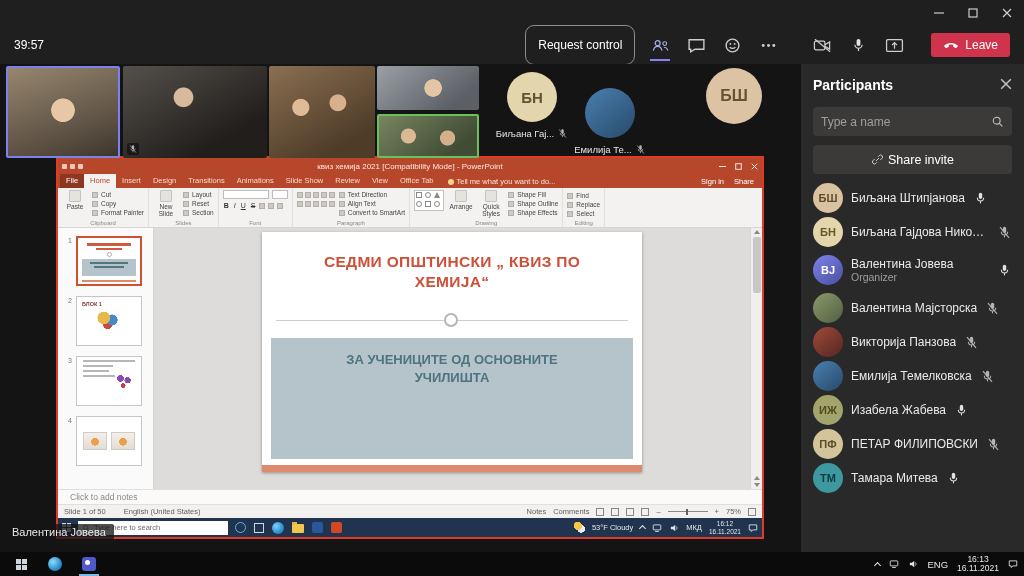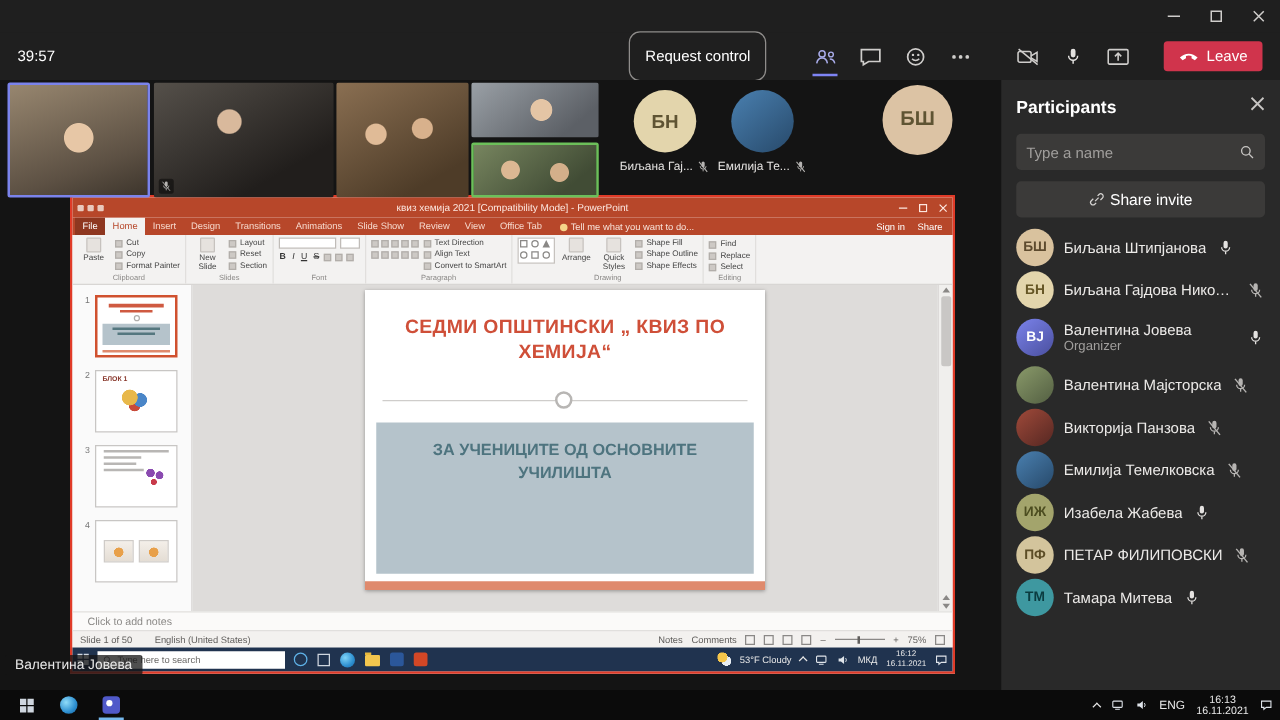--- a/index.html
+++ b/index.html
@@ -14,21 +14,21 @@
   .tb-controls{margin-left:auto;display:flex;height:100%}
   .wbtn{width:34px;height:100%;display:flex;align-items:center;justify-content:center;color:#cfcdcb}
   .wbtn svg{width:10px;height:10px}
 
   
   .toolbar{position:absolute;top:26px;left:0;right:0;height:38px;background:#1f1f1f;
     display:flex;align-items:center;padding:0 14px;color:#d6d4d2}
   .timer{font-size:12px;color:#fff}
   .sp{flex:1}
   .btn-outline{border:1px solid #8f8d8b;border-radius:9px;background:transparent;color:#fff;
-    font-size:12px;padding:12px 12px;font-family:inherit;margin-right:32px}
+    font-size:12px;padding:12px 12px;font-family:inherit;margin-right:10px}
   .ticons{display:flex;align-items:center;gap:6px}
   .tico{width:30px;height:28px;display:flex;align-items:center;justify-content:center;
     color:#cfcdcb;position:relative}
   .tico svg{width:19px;height:17px}
   .tico.active{color:#a8abe8}
   .tico.active::after{content:"";position:absolute;left:5px;right:5px;bottom:-2px;height:2px;background:#7f85f5}
   .grp2{margin-left:24px}
   .btn-leave{margin-left:22px;background:#d0344c;border:none;border-radius:3px;color:#fff;
     font-size:12px;padding:5px 12px;display:flex;align-items:center;gap:6px;font-family:inherit}
   .btn-leave svg{width:16px;height:8px}
@@ -58,21 +58,21 @@
   .vbadge{position:absolute;left:4px;bottom:3px;background:rgba(0,0,0,.45);border-radius:2px;
     padding:1px;display:flex}
   .vbadge .mic{width:10px;height:10px}
 
   .avwrap{position:absolute;display:flex;flex-direction:column;align-items:center;width:74px}
   .avcircle{width:50px;height:50px;border-radius:50%;display:flex;align-items:center;justify-content:center;
     font-size:15px;font-weight:bold;color:#5f5433}
   .avlabel{margin-top:6px;display:flex;align-items:center;gap:3px;font-size:9.5px;color:#e6e4e2;white-space:nowrap}
   .avlabel .mic{width:11px;height:11px}
   .av-bn{left:495px;top:8px}
-  .av-em{left:573px;top:8px}
+  .av-em{left:573px;top:24px}
   .av-bs{left:697px;top:4px}
   .av-bs .avcircle{width:56px;height:56px;font-size:16px}
 
   .speaker-label{position:absolute;left:4px;top:460px;z-index:5;background:rgba(20,20,20,.75);
     color:#e8e8e8;font-size:11px;padding:2px 8px;border-radius:2px}
 
   
   .share{position:absolute;left:56px;top:92px;width:708px;height:383px;border:2px solid #e03b28;
     background:#fff;display:flex;flex-direction:column;z-index:2}
 
@@ -142,21 +142,21 @@
   .tb3 .tl{height:2px;background:#b8b6b4;margin:3px 6px 2px}
   .tb3 .dots{position:absolute;right:8px;top:16px;width:18px;height:18px;
     background:radial-gradient(circle at 30% 30%,#8a4ab0 0 18%,rgba(0,0,0,0) 20%),
     radial-gradient(circle at 70% 40%,#8a4ab0 0 18%,rgba(0,0,0,0) 20%),
     radial-gradient(circle at 45% 70%,#c83a4a 0 14%,rgba(0,0,0,0) 16%)}
   .tb4{display:flex;align-items:center;justify-content:center;gap:4px}
   .ph{width:24px;height:18px;border:1px solid #cfcbc7;
     background:radial-gradient(circle at 50% 55%,#e8a04a 0 26%,rgba(0,0,0,0) 28%),linear-gradient(#f4efe9,#e4ddd4)}
 
   .canvas{flex:1;background:#dedcda;padding:4px 0;overflow:hidden}
-  .slide{width:320px;height:240px;background:#fff;margin:0 auto;position:relative;
+  .slide{width:380px;height:240px;background:#fff;margin:0 auto;position:relative;
     box-shadow:0 1px 3px rgba(0,0,0,.35)}
   .stitle{padding-top:20px;text-align:center;font-size:15.5px;font-weight:bold;color:#cf4f38;
     letter-spacing:.3px;line-height:1.3;width:292px;margin:0 auto}
   .sdiv{position:absolute;left:14px;right:14px;top:88px;border-top:1px solid #cfcdcb}
   .sorna{position:absolute;left:50%;top:-8px;margin-left:-8px;width:14px;height:14px;border:2px solid #b8b6b4;
     border-radius:50%;background:#fff}
   .sbox{position:absolute;left:9px;right:9px;top:106px;bottom:13px;background:#b5c3cb}
   .ssub{padding-top:13px;text-align:center;font-size:13px;font-weight:bold;color:#4e747f;
     line-height:1.35;width:215px;margin:0 auto}
   .sstrip{position:absolute;left:0;right:0;bottom:0;height:7px;background:#df8a6d}

